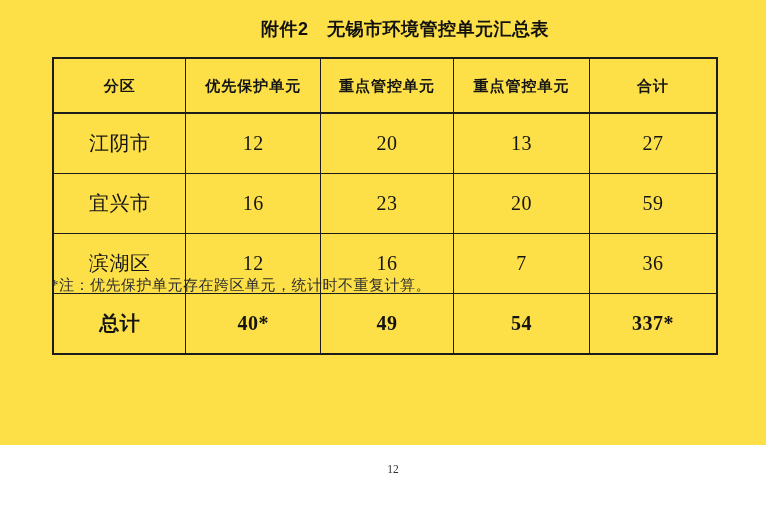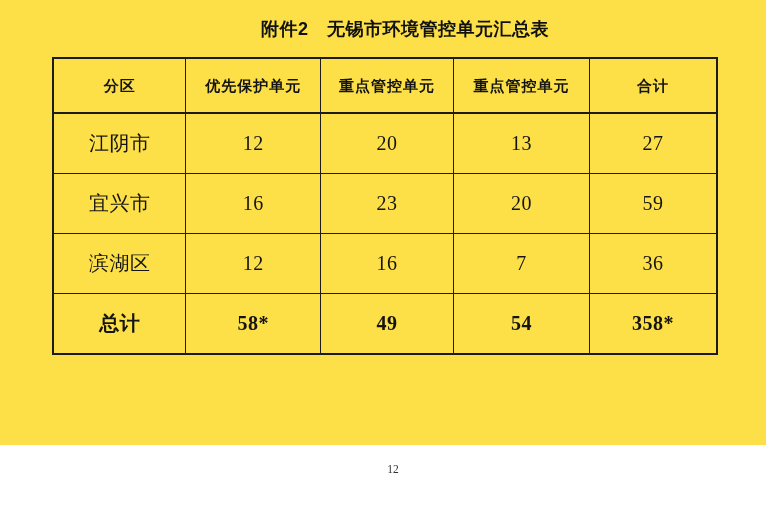--- a/index.html
+++ b/index.html
@@ -119,24 +119,25 @@
       </tr>
       <tr>
         <td>滨湖区</td>
         <td>12</td>
         <td>16</td>
         <td>7</td>
         <td>36</td>
       </tr>
       <tr class="total-row">
         <td>总计</td>
-        <td>58*</td>
+        <td>40*</td>
         <td>49</td>
         <td>54</td>
-        <td>358*</td>
+        <td>337*</td>
       </tr>
     </tbody>
   </table>
 
+  <div class="footnote">*注：优先保护单元存在跨区单元，统计时不重复计算。</div>
 
   <div class="page-number">12</div>
 
 </div>
 
 </body></html>

